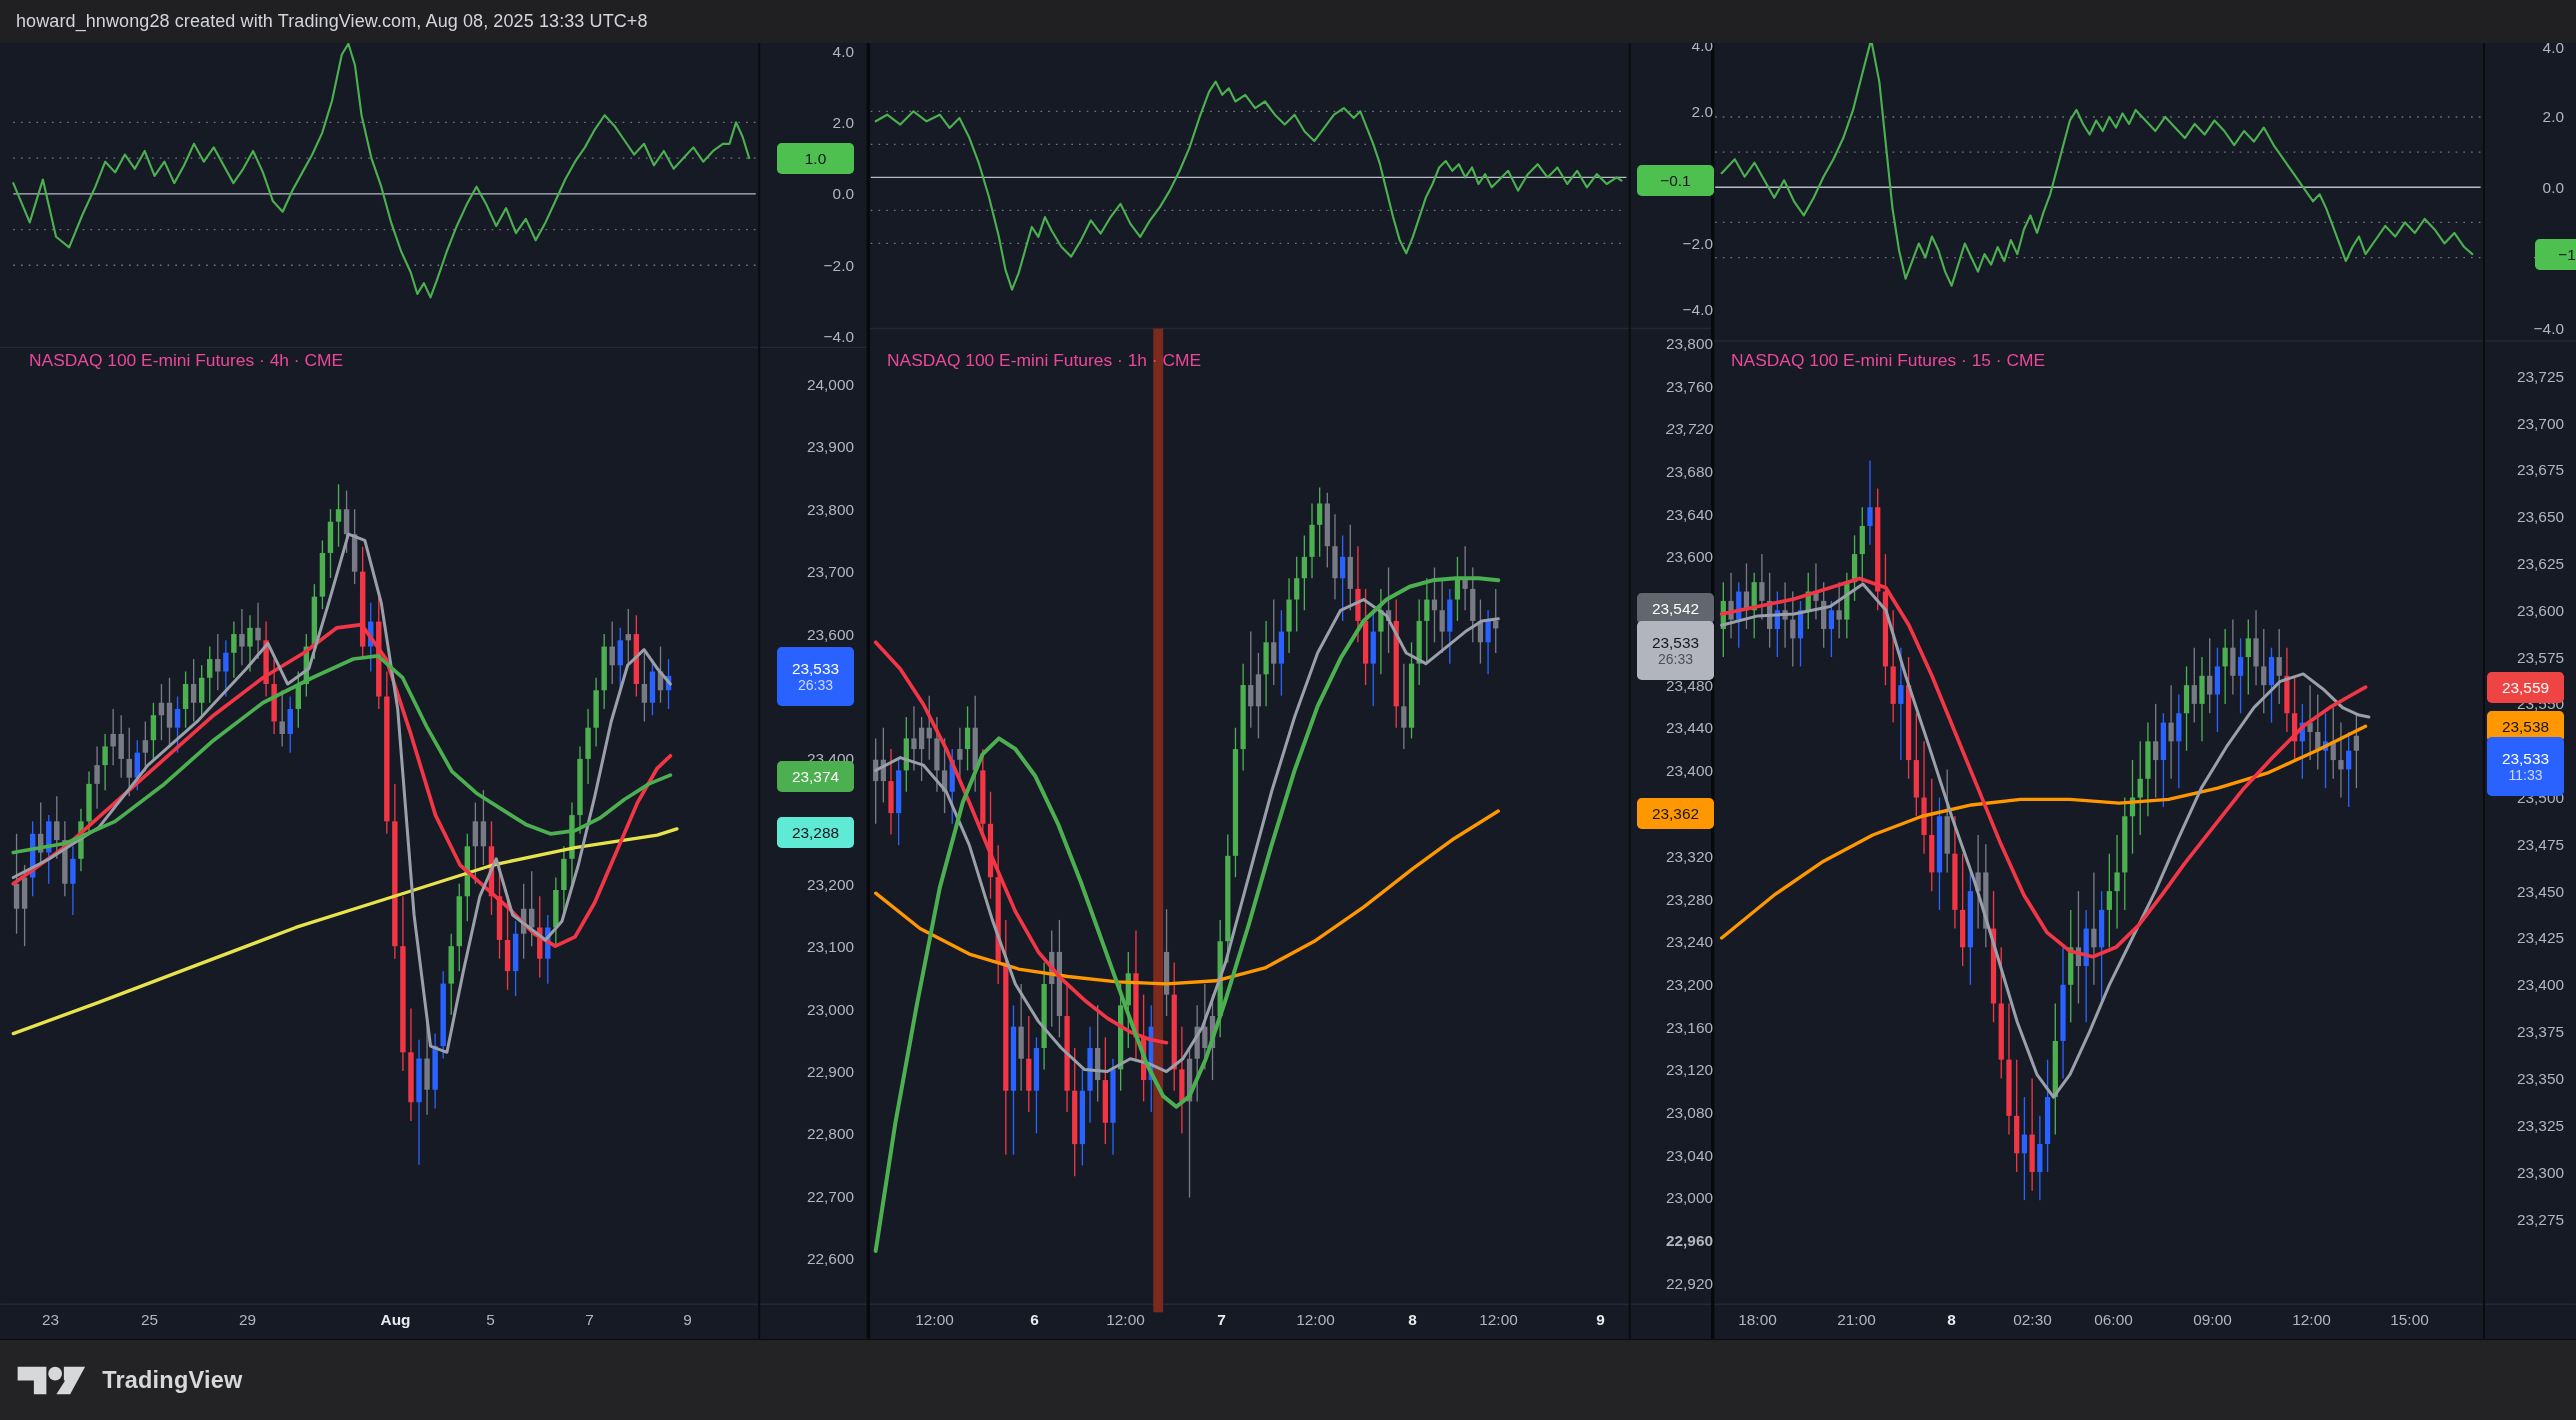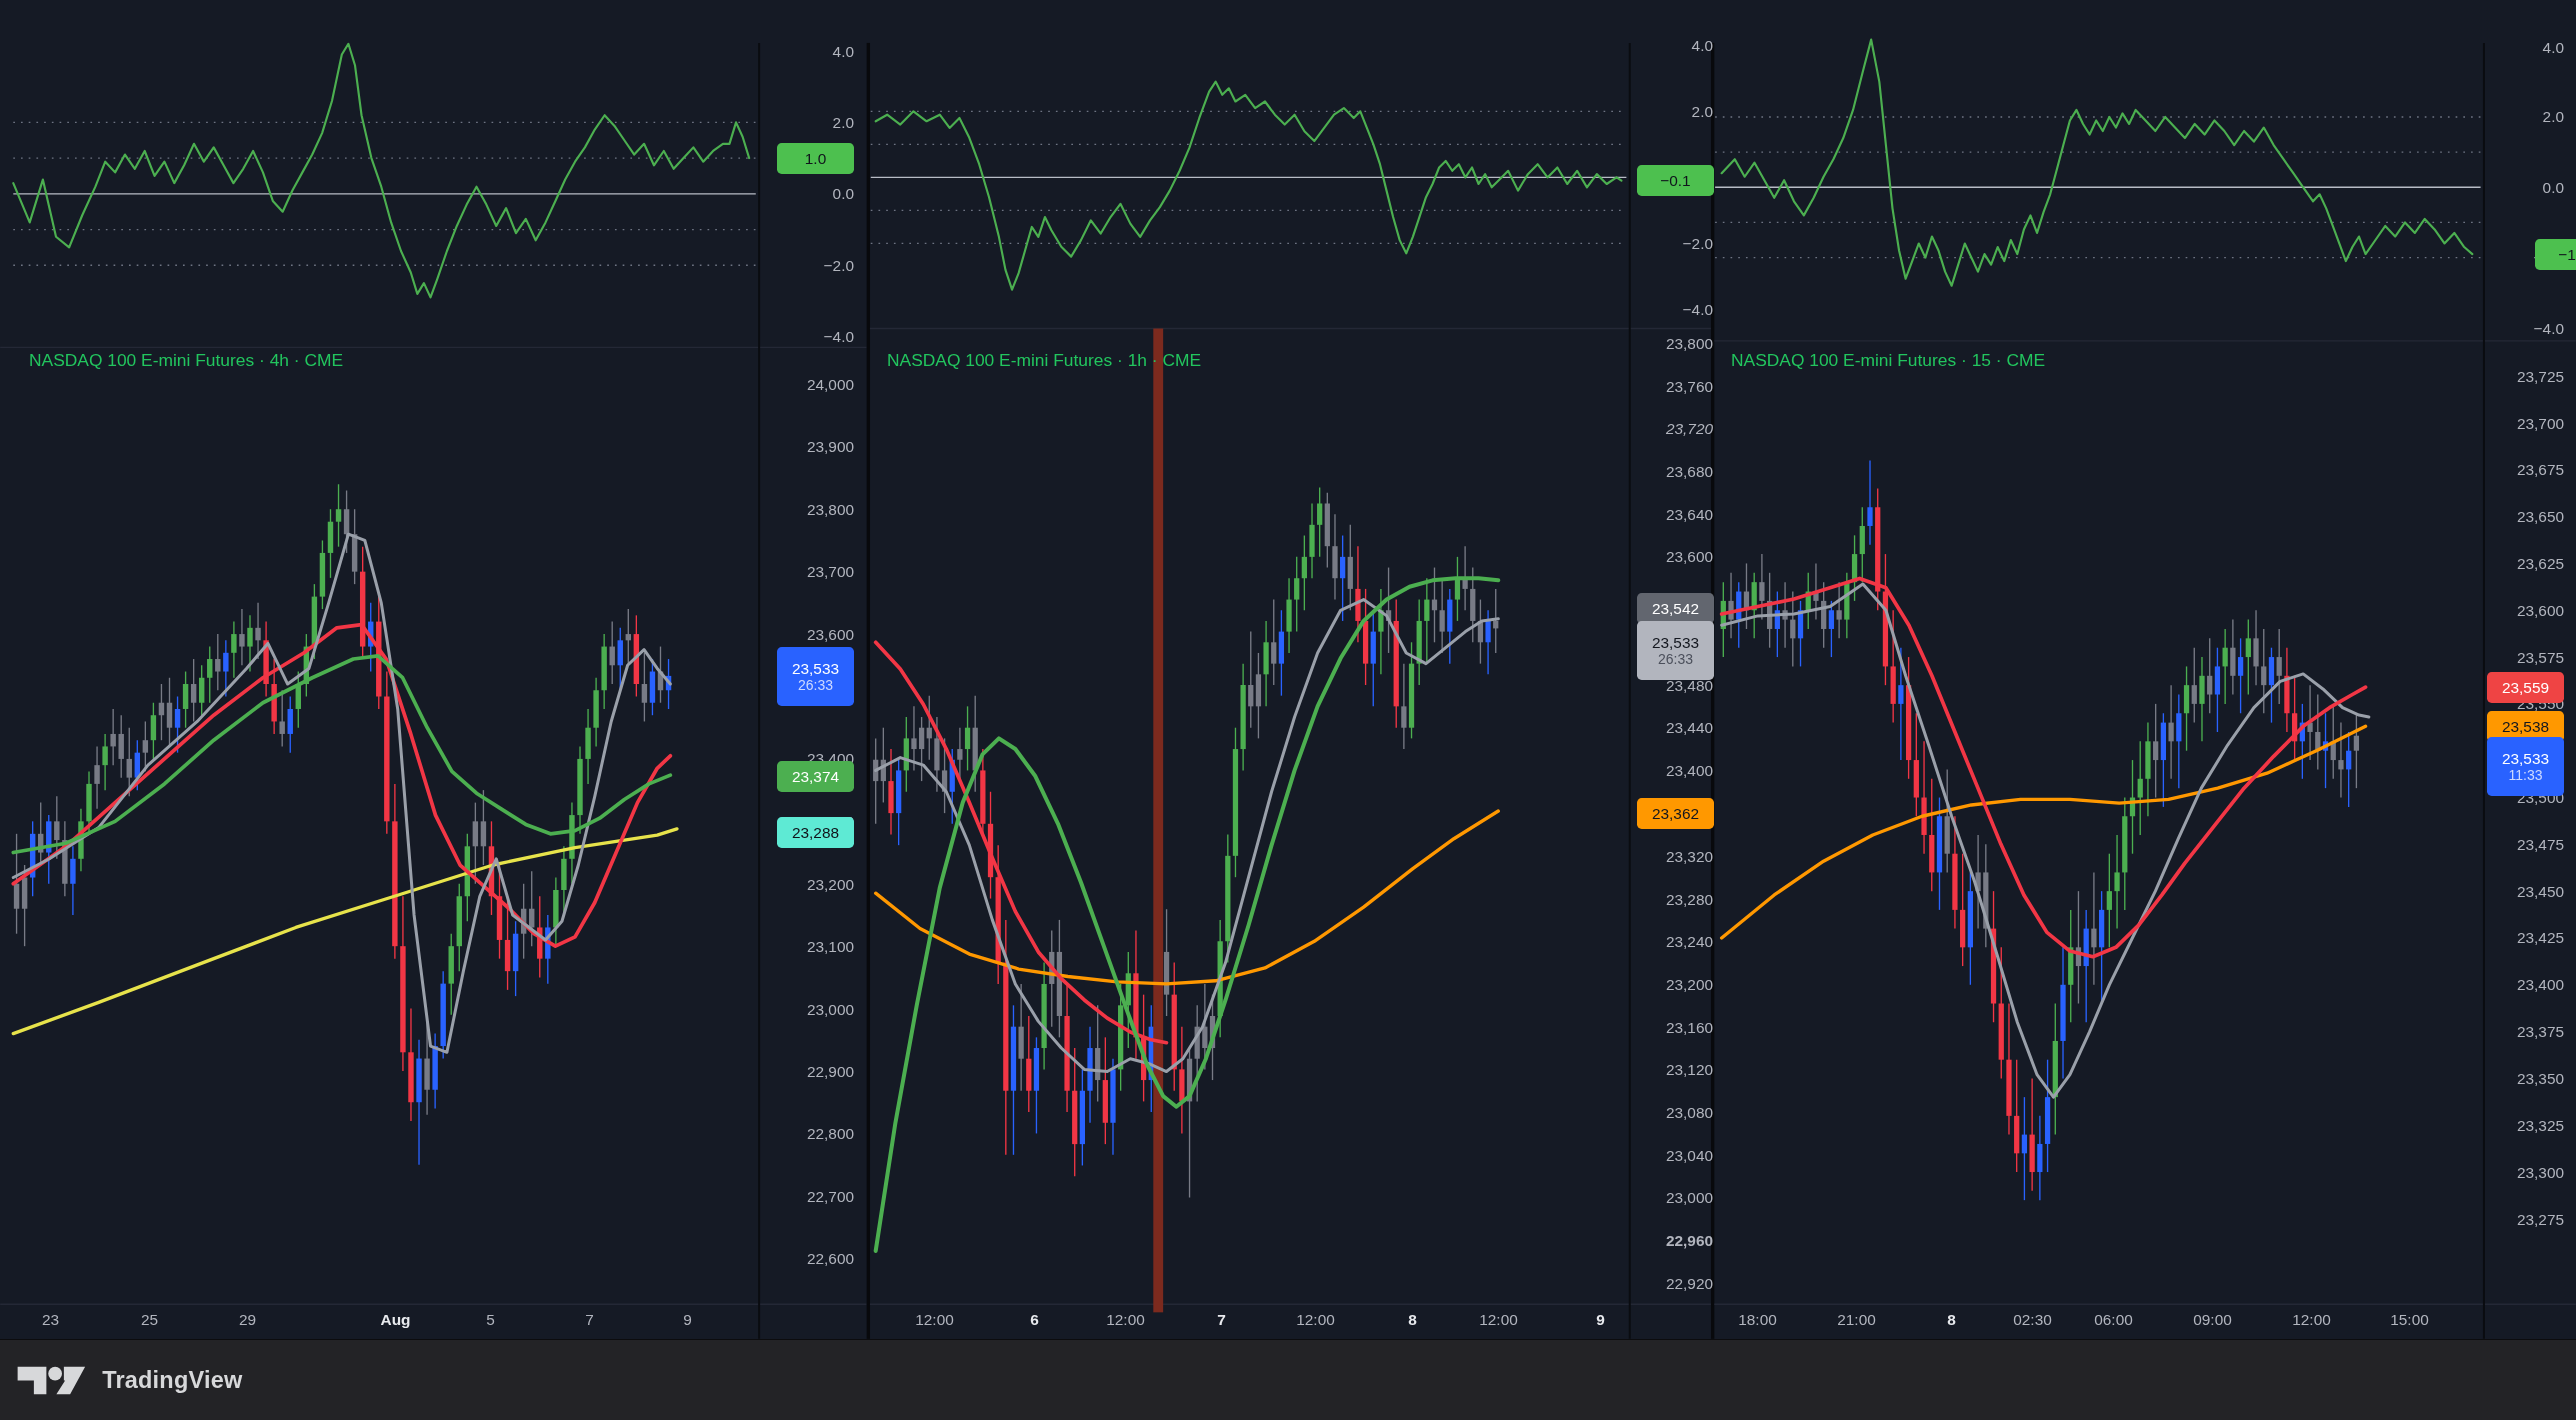--- a/index.html
+++ b/index.html
@@ -5,33 +5,36 @@
   html,body{margin:0;padding:0;background:#151a25;width:2576px;height:1420px;overflow:hidden;
     font-family:"Liberation Sans","DejaVu Sans",sans-serif;-webkit-font-smoothing:antialiased;}
   #root{position:relative;width:2576px;height:1420px;background:#151a25;}
   #header{position:absolute;left:0;top:0;width:2576px;height:43px;background:#202023;display:flex;align-items:center;z-index:30;}
   #header span{color:#d3d5da;font-size:18px;margin-left:16px;letter-spacing:0.1px;}
   #chart{position:absolute;left:0;top:0;z-index:1;}
   #labels{position:absolute;left:6px;top:0;width:2576px;height:1420px;z-index:10;pointer-events:none;}
   .tick{position:absolute;color:#b2b5be;font-size:15.4px;line-height:19px;text-align:right;width:121px;white-space:nowrap;}
   .ttick{position:absolute;color:#b2b5be;font-size:15.4px;line-height:19px;text-align:center;width:121px;white-space:nowrap;}
   .ttick.bold{color:#e8eaee;font-weight:700;}
-  .title{position:absolute;color:#22c55e;font-size:17.4px;line-height:21.5px;white-space:nowrap;}
+  .title{position:absolute;color:#ec4899;font-size:17.4px;line-height:21.5px;white-space:nowrap;}
   .badge{position:absolute;border-radius:4.7px;display:flex;flex-direction:column;align-items:center;justify-content:center;
     font-size:15.4px;line-height:17.4px;text-align:center;}
   .badge .sub{font-size:14px;line-height:15.4px;}
   .hit{position:absolute;}
   #footer{position:absolute;left:0;top:1339px;width:2576px;height:81px;background:#232326;display:flex;align-items:center;z-index:30;border-top:1.3px solid #0c0c0e;}
   #footer .brand{color:#d7d8da;font-size:23.5px;font-weight:700;margin-left:14.8px;letter-spacing:0.2px;}
   #footer svg{margin-left:17.4px;}
 </style>
 </head>
 <body>
 <div id="root">
 
+<div id="header">
+  <span>howard_hnwong28 created with TradingView.com, Aug 08, 2025 13:33 UTC+8</span>
+</div>
 
 <svg id="chart" width="2576" height="1420" viewBox="0 0 3840 2117">
       <g>
         <line x1="0" y1="517.9591836734694" x2="1291.8367346938776" y2="517.9591836734694" stroke="#242836" stroke-width="2"></line>
         <line x1="0" y1="1944.4897959183675" x2="1291.8367346938776" y2="1944.4897959183675" stroke="#242836" stroke-width="2"></line>
         <line x1="1131.530612244898" y1="64" x2="1131.530612244898" y2="1996" stroke="#0a0c10" stroke-width="3"></line>
         <rect x="1291.8367346938776" y="64" width="5" height="1932" fill="#08090c"></rect>
         <line x1="19.591836734693878" y1="182.44897959183675" x2="1126.530612244898" y2="182.44897959183675" stroke="#7e8494" stroke-width="2" stroke-dasharray="2.5 9" opacity="0.85"></line>
         <line x1="19.591836734693878" y1="235.71428571428572" x2="1126.530612244898" y2="235.71428571428572" stroke="#7e8494" stroke-width="2" stroke-dasharray="2.5 9" opacity="0.85"></line>
         <line x1="19.591836734693878" y1="342.2448979591837" x2="1126.530612244898" y2="342.2448979591837" stroke="#7e8494" stroke-width="2" stroke-dasharray="2.5 9" opacity="0.85"></line>

